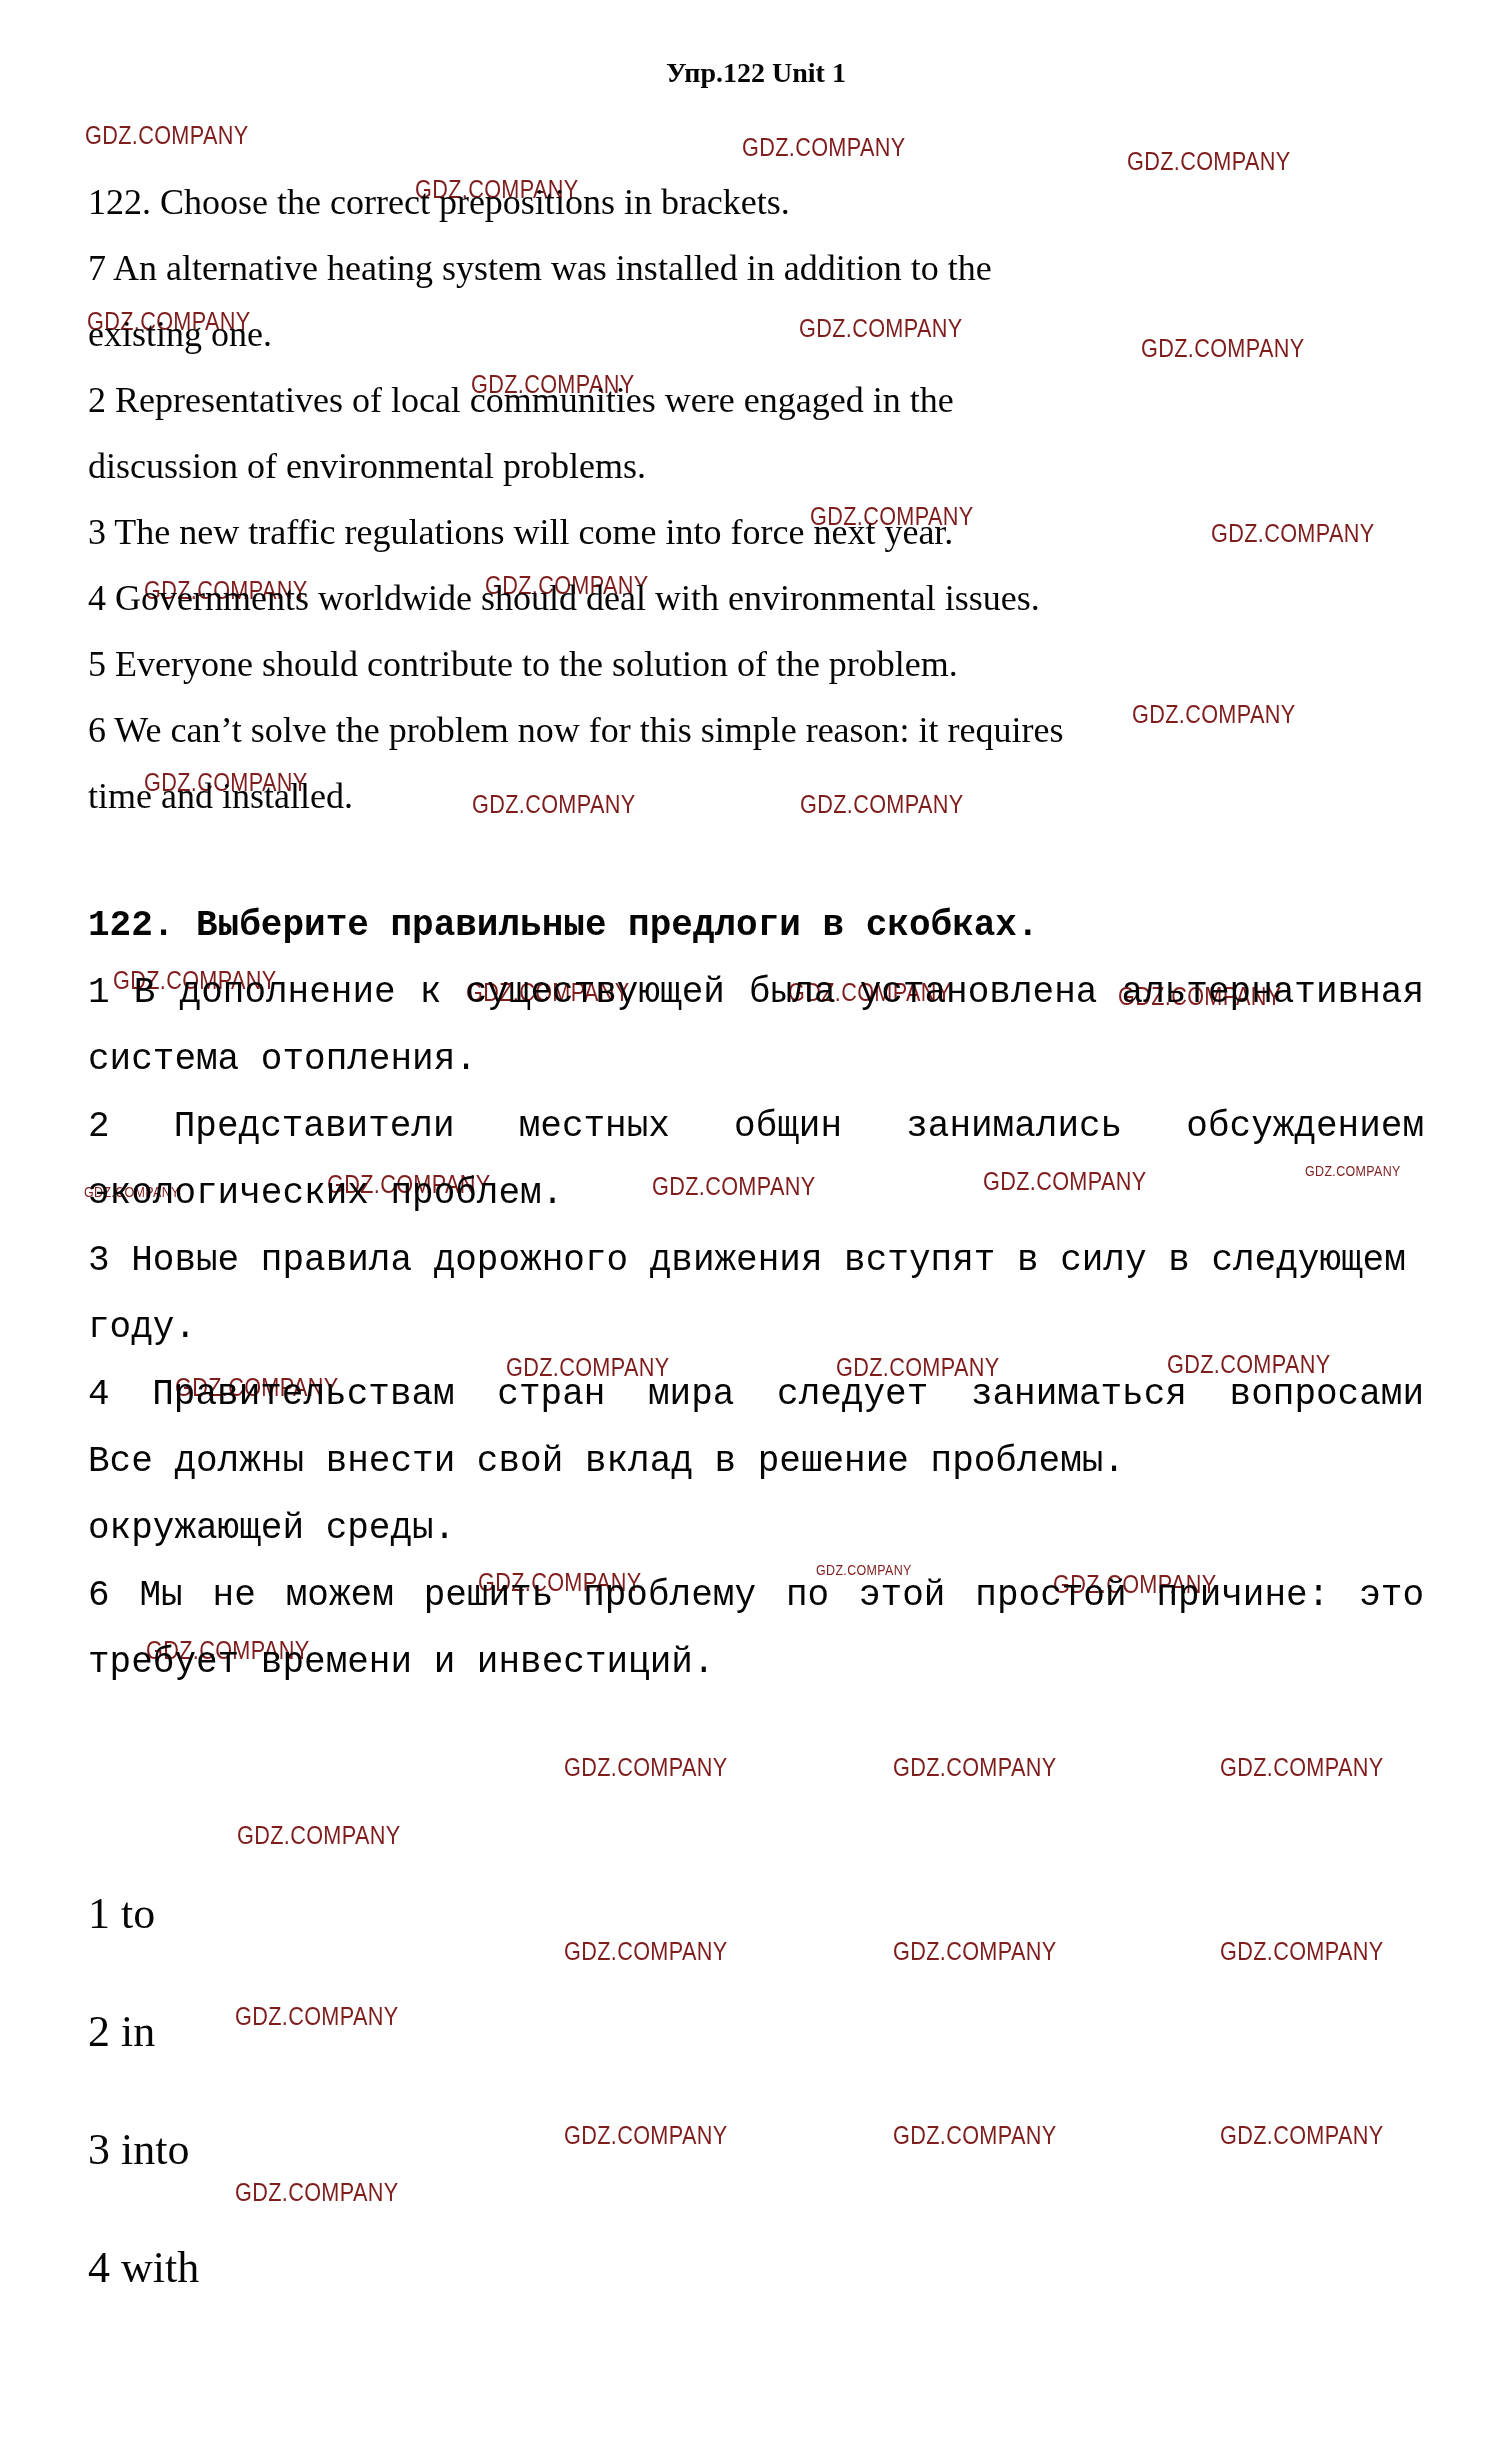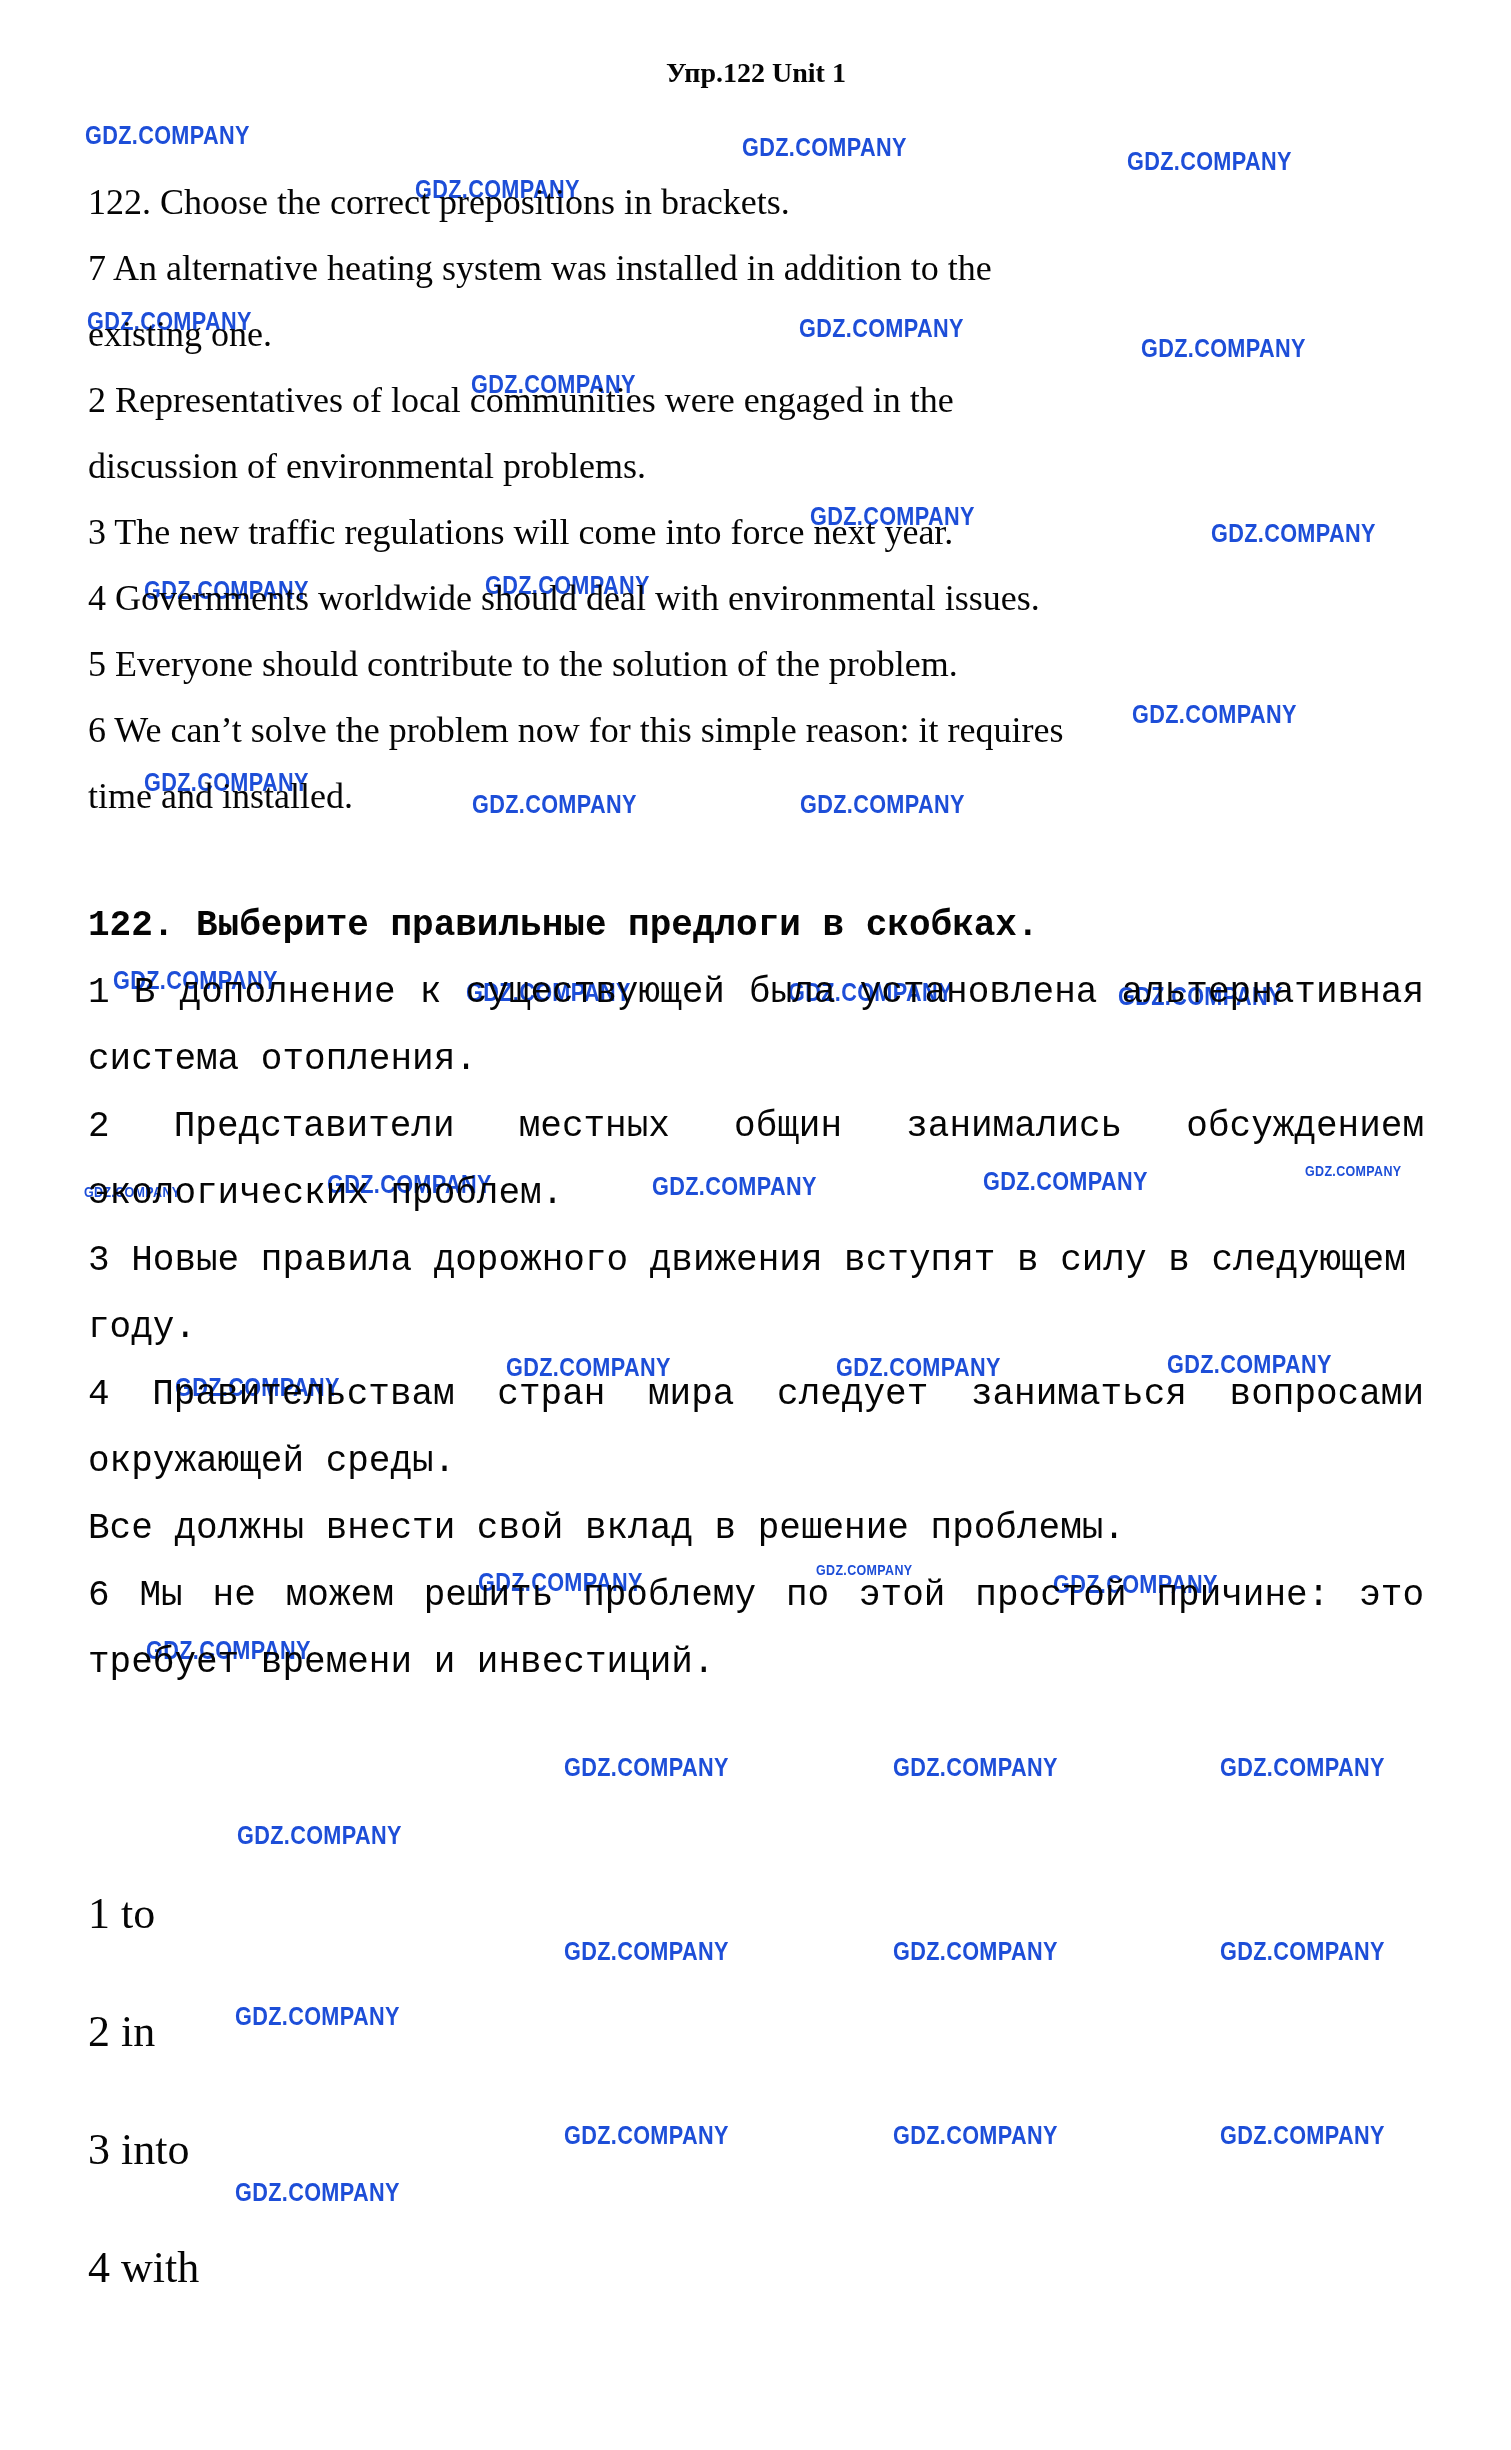--- a/index.html
+++ b/index.html
@@ -59,21 +59,21 @@
     top: 1880px;
     font-size: 44px;
   }
   .answer { line-height: 67px; margin-bottom: 51px; }
 </style>
 </head>
 <body>
 
 <div class="page">
 
-  <div class="watermark-layer" style="color: #1d4ed8; font-weight: bold;">
+  <div class="watermark-layer" style="color: #7f1d1d;">
       <span class="wm" style="left: 85px; top: 121px;">GDZ.COMPANY</span>
       <span class="wm" style="left: 742px; top: 133px;">GDZ.COMPANY</span>
       <span class="wm" style="left: 1127px; top: 147px;">GDZ.COMPANY</span>
       <span class="wm" style="left: 415px; top: 175px;">GDZ.COMPANY</span>
       <span class="wm" style="left: 87px; top: 307px;">GDZ.COMPANY</span>
       <span class="wm" style="left: 799px; top: 314px;">GDZ.COMPANY</span>
       <span class="wm" style="left: 1141px; top: 334px;">GDZ.COMPANY</span>
       <span class="wm" style="left: 471px; top: 370px;">GDZ.COMPANY</span>
       <span class="wm" style="left: 810px; top: 502px;">GDZ.COMPANY</span>
       <span class="wm" style="left: 1211px; top: 519px;">GDZ.COMPANY</span>
@@ -133,22 +133,22 @@
 
     <section class="section section-ru">
       <p class="heading">122. Выберите правильные предлоги в скобках.</p>
       <p class="line stretch">1 В дополнение к существующей была установлена альтернативная</p>
       <p class="line">система отопления.</p>
       <p class="line stretch">2 Представители местных общин занимались обсуждением</p>
       <p class="line">экологических проблем.</p>
       <p class="line">3 Новые правила дорожного движения вступят в силу в следующем</p>
       <p class="line">году.</p>
       <p class="line stretch">4 Правительствам стран мира следует заниматься вопросами</p>
+      <p class="line">Все должны внести свой вклад в решение проблемы.</p>
       <p class="line">окружающей среды.</p>
-      <p class="line">Все должны внести свой вклад в решение проблемы.</p>
       <p class="line stretch">6 Мы не можем решить проблему по этой простой причине: это</p>
       <p class="line">требует времени и инвестиций.</p>
     </section>
 
     <div class="answers">
       <p class="answer">1 to</p>
       <p class="answer">2 in</p>
       <p class="answer">3 into</p>
       <p class="answer">4 with</p>
     </div>

